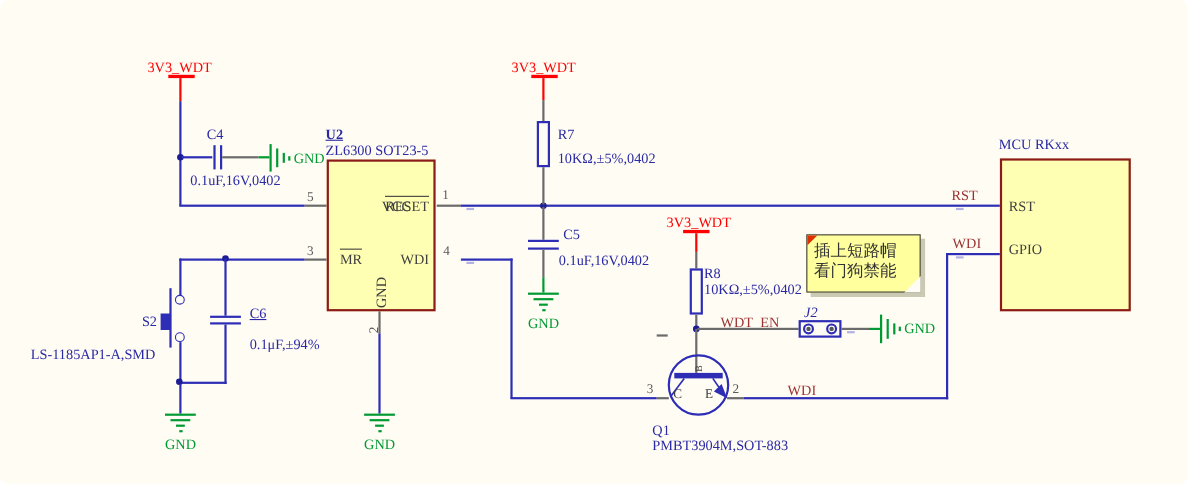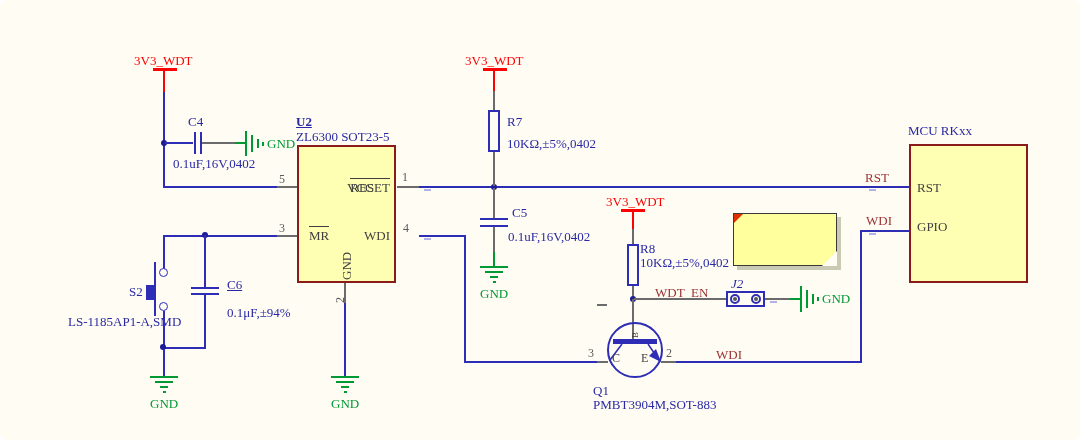--- a/index.html
+++ b/index.html
@@ -83,21 +83,21 @@
   <div class="lbl pinname rot" style="left:340px;top:280px;">GND</div>
   <div class="lbl pinnum" style="left:279px;top:173px;">5</div>
   <div class="lbl pinnum" style="left:402px;top:171px;">1</div>
   <div class="lbl pinnum" style="left:279px;top:222px;">3</div>
   <div class="lbl pinnum" style="left:403px;top:222px;">4</div>
   <div class="lbl pinnum rot" style="left:334px;top:303px;">2</div>
   <div class="w wd" style="left:344px;top:283px;width:2px;height:20px;"></div>
   <div class="w wb" style="left:344px;top:303px;width:2px;height:73px;"></div>
 
   <div class="lbl ref" style="left:129px;top:285px;">S2</div>
-  <div class="lbl ref" style="left:28px;top:315px;margin-left:40px;">LS-1185AP1-A,SMD</div>
+  <div class="lbl ref" style="left:28px;top:315px;">LS-1185AP1-A,SMD</div>
   <div class="w wb" style="left:163px;top:235px;width:2px;height:34px;"></div>
   <div class="circ" style="left:159px;top:268px;"></div>
   <div class="circ" style="left:159px;top:302px;"></div>
   <div class="w wb" style="left:154px;top:262px;width:2px;height:54px;"></div>
   <div class="w wb" style="left:146px;top:285px;width:9px;height:15px;"></div>
   <div class="w wb" style="left:163px;top:311px;width:2px;height:37px;"></div>
   <div class="w wb" style="left:163px;top:347px;width:43px;height:2px;"></div>
   <div class="dot" style="left:160px;top:344px;"></div>
   <div class="w wb" style="left:163px;top:349px;width:2px;height:27px;"></div>
 
@@ -171,20 +171,24 @@
   <div class="w wg" style="left:790px;top:298px;width:10px;height:2px;"></div>
   <div class="w wg" style="left:800px;top:286px;width:2px;height:26px;"></div>
   <div class="w wg" style="left:806px;top:290px;width:2px;height:18px;"></div>
   <div class="w wg" style="left:812px;top:294px;width:2px;height:10px;"></div>
   <div class="w wg" style="left:817px;top:297px;width:2px;height:4px;"></div>
   <div class="lbl gndt" style="left:822px;top:292px;">GND</div>
 
   <div class="note">
     <div class="note-red"></div>
     <div class="note-fold"></div>
+    <div class="note-txt">
+      <div>插上短路帽</div>
+      <div>看门狗禁能</div>
+    </div>
   </div>
 
   <div class="lbl ref" style="left:593px;top:384px;">Q1</div>
   <div class="lbl ref" style="left:593px;top:398px;">PMBT3904M,SOT-883</div>
   <svg style="position:absolute;left:605px;top:320px;" width="62" height="62">
     <circle cx="30" cy="30" r="27" fill="none" stroke="#2d2db5" stroke-width="2"></circle>
     <rect x="8" y="19" width="44" height="5" fill="#2d2db5"></rect>
     <line x1="17" y1="24" x2="5" y2="40" stroke="#2d2db5" stroke-width="1.5"></line>
     <line x1="43" y1="24" x2="54" y2="40" stroke="#2d2db5" stroke-width="1.5"></line>
     <polygon points="56,42 51,29 44,36" fill="#2d2db5"></polygon>

